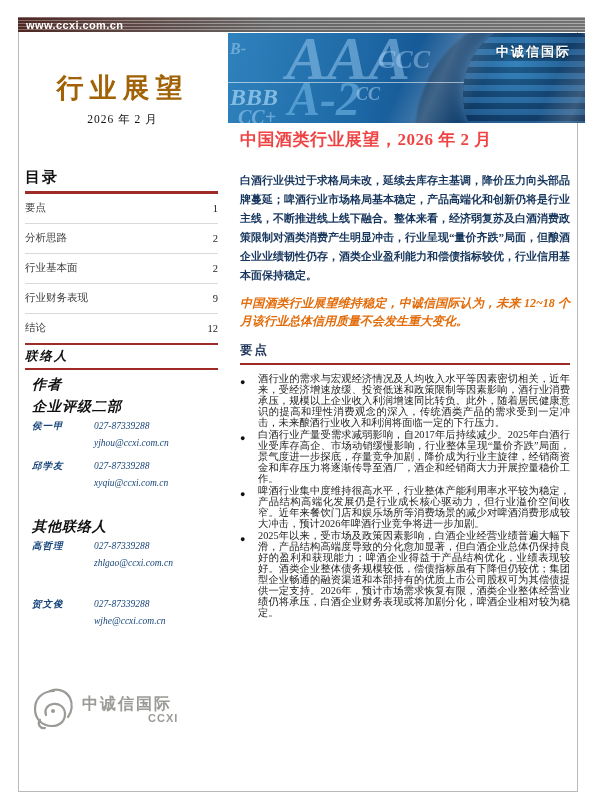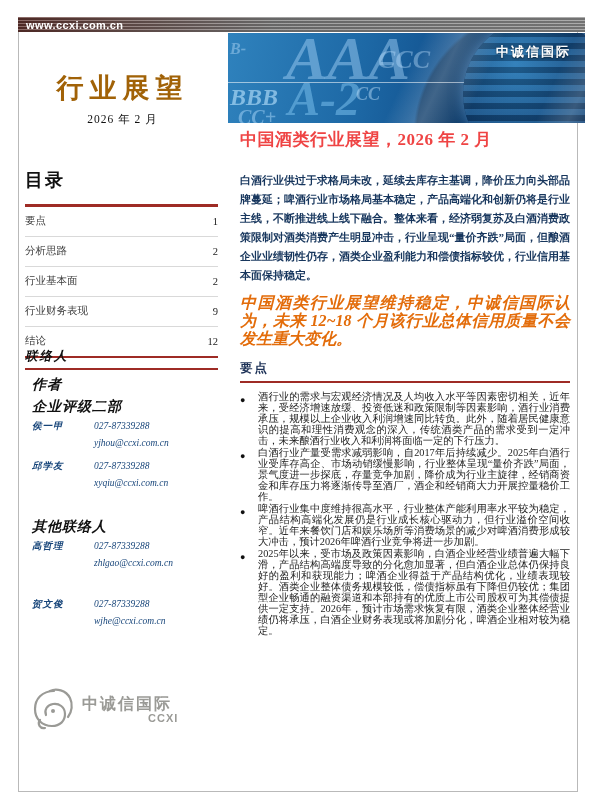--- a/index.html
+++ b/index.html
@@ -41,21 +41,21 @@
   .banner .co{position:absolute;right:14px;top:10px;color:#fff;font-size:13px;
               letter-spacing:2px;font-weight:bold;text-shadow:0 1px 2px rgba(0,0,0,.6);z-index:3;}
   .banner .ind{position:absolute;right:10px;top:36px;color:#fff;font-size:20px;font-weight:bold;
                letter-spacing:2px;text-shadow:1px 1px 2px rgba(0,0,0,.7);z-index:3;}
   
   .leftcol{position:absolute;left:25px;top:60px;width:195px;}
   .doc-type{color:#a16207;font-size:27px;font-weight:bold;text-align:center;
             letter-spacing:6px;margin:10px 0 6px 0;}
   .doc-date{color:#111;font-size:11.5px;font-weight:normal;text-align:center;letter-spacing:1px;}
   .toc{position:absolute;left:25px;top:168px;width:193px;}
-  .toc-title{font-size:18px;font-weight:bold;color:#111;letter-spacing:2px;padding-bottom:12px;}
+  .toc-title{font-size:15px;font-weight:bold;color:#111;letter-spacing:2px;padding-bottom:4px;}
   .redline{height:2.5px;background:#9e2b25;border:none;margin:0;}
   .toc-row{display:flex;justify-content:space-between;align-items:center;height:29px;
            border-bottom:1px solid #d9d9d9;font-size:10.5px;color:#3c3c3c;cursor:pointer;}
   .toc-row:last-of-type{border-bottom:none;}
   .toc-num{color:#222;}
   .contacts{position:absolute;left:25px;top:348px;width:193px;font-style:italic;}
   .contacts-title{font-size:12.5px;font-weight:bold;color:#111;letter-spacing:2px;padding-bottom:3px;}
   .thinredline{height:1.8px;background:#9e2b25;border:none;margin:0 0 6px 0;}
   .c-label{font-size:14px;font-weight:bold;color:#111;margin:4px 0 2px 7px;letter-spacing:1px;}
   .c-entry{margin:2px 0 6px 7px;font-size:9.5px;line-height:17px;}
@@ -69,21 +69,21 @@
   .logo svg{position:absolute;left:0;top:-2px;}
   .logo .lg-name{position:absolute;left:52px;top:6px;font-size:16px;font-weight:bold;
                  letter-spacing:2px;color:#9a9a96;font-family:"Liberation Sans",sans-serif;}
   .logo .lg-abbr{position:absolute;left:118px;top:24px;font-size:11px;font-weight:bold;
                  letter-spacing:1px;color:#9a9a96;font-family:"Liberation Sans",sans-serif;}
   
   .main{position:absolute;left:240px;top:128px;width:330px;}
   .m-title{color:#ef4444;font-size:17px;font-weight:bold;letter-spacing:.5px;margin-bottom:20px;}
   .m-summary{color:#17365d;font-weight:bold;font-size:11px;line-height:19px;
              text-align:justify;margin-bottom:9px;}
-  .m-outlook{color:#e36c0a;font-weight:bold;font-style:italic;font-size:16px;
+  .m-outlook{color:#e36c0a;font-weight:bold;font-style:italic;font-size:12px;
              line-height:18px;text-align:justify;margin-bottom:12px;}
   .kp-title{color:#1a2f55;font-size:12.5px;font-weight:bold;letter-spacing:2px;padding-bottom:4px;}
   .kp-line{height:1.8px;background:#9e2b25;border:none;margin:0 0 8px 0;}
   .bullet{display:flex;margin-bottom:1px;}
   .dot{width:18px;flex:0 0 18px;color:#111;font-size:9px;line-height:18.6px;}
   .btext{flex:1;color:#1d1d1d;font-size:10.3px;line-height:11px;text-align:justify;}
 </style>
 </head>
 <body>
 

